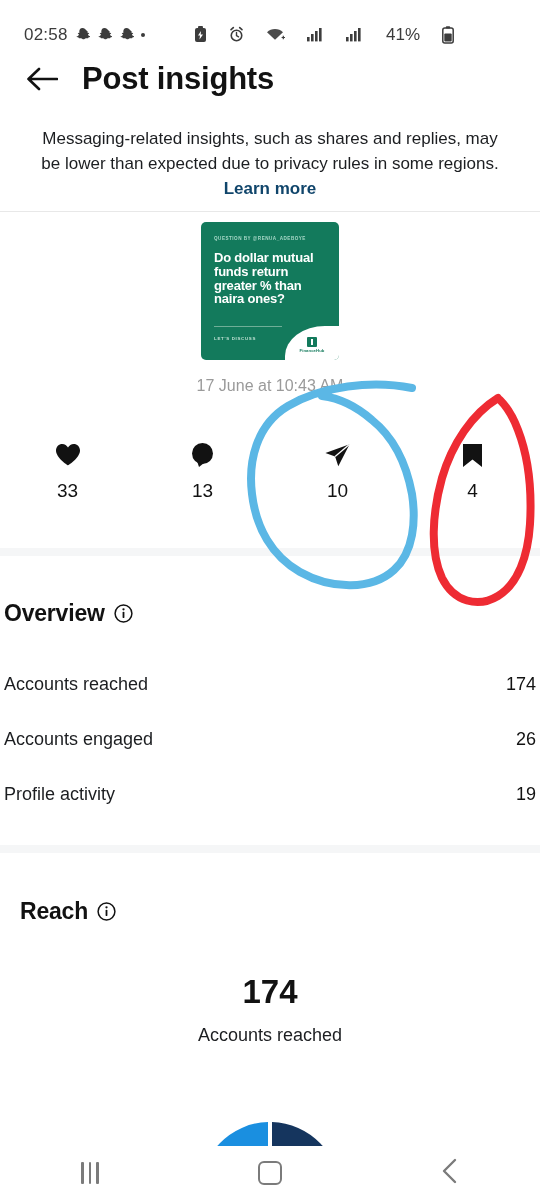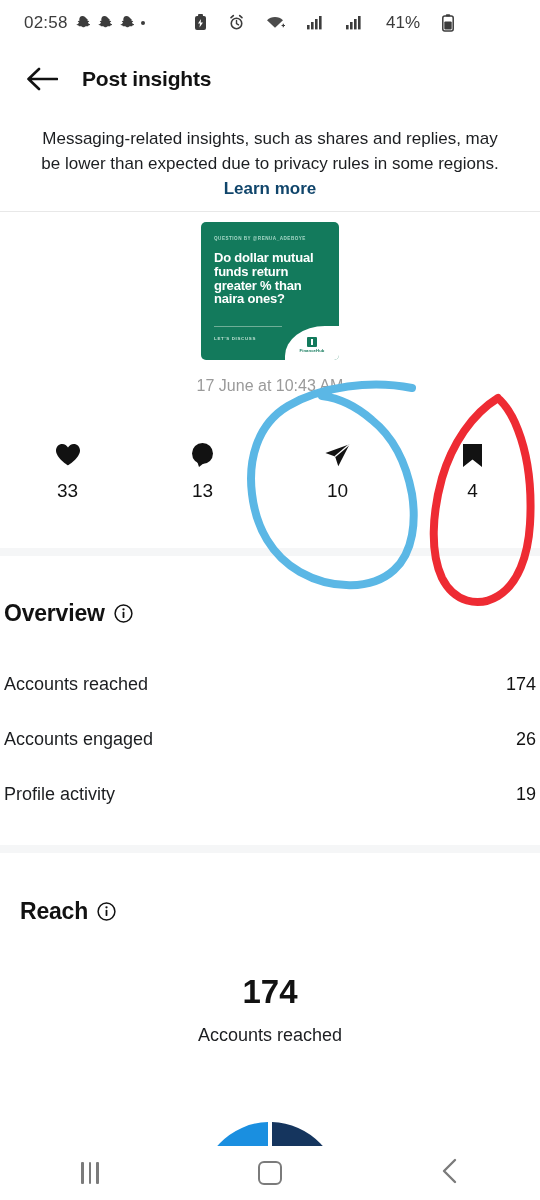--- a/index.html
+++ b/index.html
@@ -7,40 +7,40 @@
     width:540px; height:1200px;
     background:#ffffff;
     font-family:"Liberation Sans", sans-serif;
     -webkit-font-smoothing:antialiased;
     overflow:hidden;
   }
   .phone { position:relative; width:540px; height:1200px; background:#fff; }
 
   
   .status-bar {
-    position:absolute; top:0; left:0; width:478px; height:45px;
+    position:absolute; top:12px; left:0; width:478px; height:45px;
     display:flex; align-items:center; justify-content:space-between;
     padding:0 24px;
   }
   .status-left { display:flex; align-items:center; gap:7px; }
   .status-time { font-size:17px; color:#3c3c3c; letter-spacing:.2px; }
   .ghost { width:15px; height:16px; position:relative; display:inline-block; }
   .ghost svg { display:block; }
   .dot-sm { width:4px; height:4px; border-radius:50%; background:#3c3c3c; display:inline-block; }
   .status-right { display:flex; align-items:center; gap:22px; }
   .status-right svg { display:block; }
   .batt-pct { font-size:17px; color:#3c3c3c; margin-left:1px; }
 
   
   .app-header {
     position:absolute; top:45px; left:0; width:540px; height:68px;
     display:flex; align-items:center; padding:0 20px;
   }
   .back-btn { width:44px; height:44px; display:flex; align-items:center; justify-content:center; cursor:pointer; }
-  .page-title { font-size:21px; font-weight:bold; color:#121212; margin-left:18px; letter-spacing:-.2px; }
+  .page-title { font-size:31px; font-weight:bold; color:#121212; margin-left:18px; letter-spacing:-.2px; }
 
   
   .info-banner {
     position:absolute; top:126px; left:0; width:540px;
     padding:0 36px; text-align:center;
     font-size:17px; line-height:25px; color:#1c1e21;
   }
   .learn-more { color:#10456b; font-weight:bold; }
 
   .divider-thin { position:absolute; left:0; width:540px; height:1px; background:#e8e8e8; }

